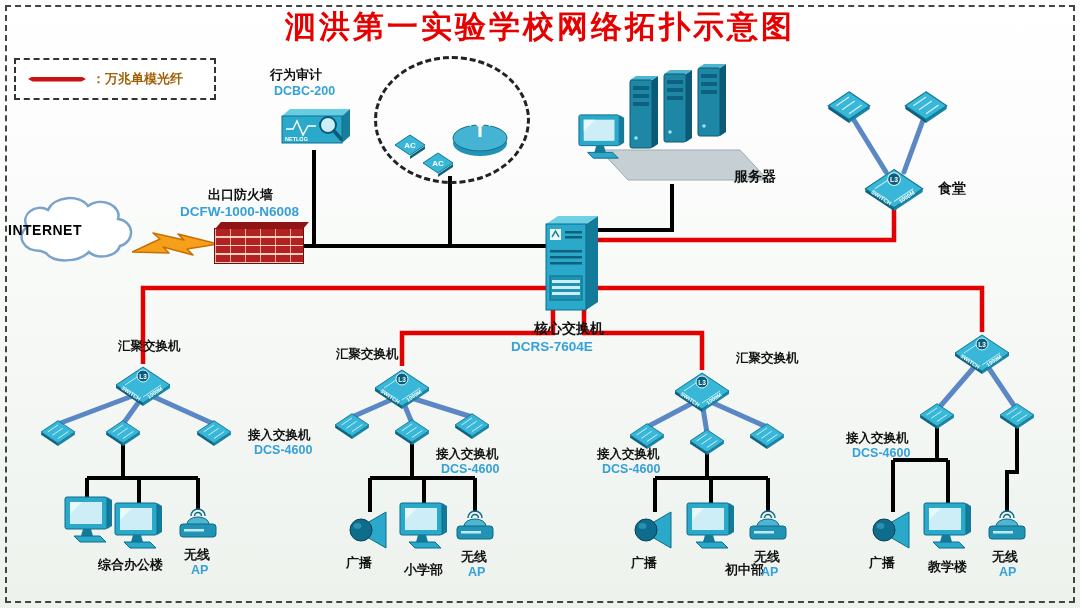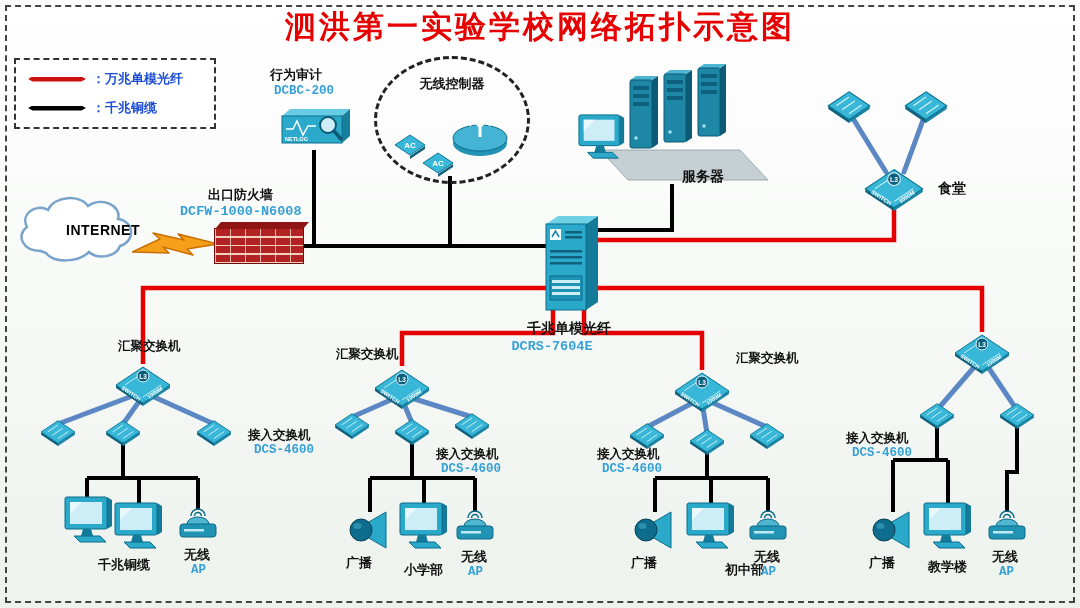--- a/index.html
+++ b/index.html
@@ -8,32 +8,32 @@
     background:linear-gradient(180deg,#ffffff 0%,#f8faf8 45%,#edf2ed 100%);}
   .frame{position:absolute;inset:5px;border:2px dashed #444;pointer-events:none;z-index:9;}
   .title{position:absolute;top:6px;left:0;right:0;margin:0;text-align:center;
     font-size:31px;font-weight:bold;color:#e60000;letter-spacing:3px;z-index:5;}
   .wires{position:absolute;left:0;top:0;z-index:1;}
   .node{position:absolute;z-index:3;}
   .icon{display:block;width:100%;height:100%;}
   .lbl{position:absolute;font-size:13px;font-weight:bold;color:#111;white-space:nowrap;z-index:4;}
   .lbl.sm{font-size:12.5px;}
   .lbl.big{font-size:14px;}
-  .model{position:absolute;font-size:12.5px;font-weight:bold;color:#36a0d8;white-space:nowrap;z-index:4;font-family:Liberation Mono, monospace;}
+  .model{position:absolute;font-size:12.5px;font-weight:bold;color:#36a0d8;white-space:nowrap;z-index:4;}
   .legend{position:absolute;left:14px;top:58px;width:176px;padding:10px 10px 8px 12px;
     border:2px dashed #333;background:#fff;z-index:5;}
   .legend-row{display:flex;align-items:center;gap:6px;margin-bottom:11px;}
   .legend-row:last-child{margin-bottom:2px;}
   .legend-line{width:58px;height:5px;flex:0 0 auto;
     clip-path:polygon(0 50%,8% 0,92% 0,100% 50%,92% 100%,8% 100%);}
   .legend-line.red{background:#cc1111;}
   .legend-line.blue{background:#6d8fc0;}
   .legend-line.black{background:#000;}
-  .legend-label{font-size:13px;font-weight:bold;color:#1d4ed8;white-space:nowrap;}
-  .internet-text{position:absolute;left:0;top:34px;width:100%;text-align:right;
+  .legend-label{font-size:13px;font-weight:bold;color:#a16207;white-space:nowrap;}
+  .internet-text{position:absolute;left:0;top:34px;width:100%;text-align:left;
     font-size:14px;font-weight:bold;color:#000;letter-spacing:.5px;z-index:4;}
   .fw-device{position:absolute;left:214px;top:228px;width:88px;height:34px;z-index:3;
     background-color:#b32222;border:1px solid #6e0f0f;
     background-image:
       repeating-linear-gradient(0deg, rgba(246,216,198,.95) 0 1.4px, transparent 1.4px 8.5px),
       repeating-linear-gradient(90deg, rgba(246,216,198,.8) 0 1.4px, transparent 1.4px 15px);}
   .fw-device::before{content:"";position:absolute;left:3px;top:-7px;width:100%;height:7px;
     background:#8f1515;transform:skewX(-40deg);}
   .wlc{position:absolute;left:374px;top:56px;width:150px;height:122px;
     border:3px dashed #222;border-radius:50%;z-index:3;}
@@ -173,24 +173,20 @@
 
   <div class="frame"></div>
 
   <h1 class="title">泗洪第一实验学校网络拓扑示意图</h1>
 
   <div class="legend">
     <div class="legend-row">
       <span class="legend-line red"></span>
       <span class="legend-label">：万兆单模光纤</span>
     </div>
-    <div class="legend-row">
-      <span class="legend-line black"></span>
-      <span class="legend-label">：千兆铜缆</span>
-    </div>
   </div>
 
   <div class="node" style="left:8px;top:188px;width:132px;height:78px;">
     <svg class="icon" viewBox="0 0 132 78">
       <path d="M33,63 C14,63 8,47 19,39 C12,26 28,15 40,22 C46,8 72,6 80,18 C94,8 114,18 110,31 C126,33 128,53 112,58 C108,69 90,72 81,64 C70,75 45,75 38,65 Z" fill="#ffffff" stroke="#7aa3cc" stroke-width="2.5"></path>
     </svg>
     <div class="internet-text">INTERNET</div>
   </div>
 
   <svg class="node" style="left:132px;top:224px;z-index:2;" width="86" height="34">
@@ -209,21 +205,20 @@
       <polygon points="66,10 74,3 74,30 66,37" fill="#177e9c"></polygon>
       <rect x="6" y="10" width="60" height="27" fill="#2ba9ca" stroke="#0f6f8d"></rect>
       <polyline points="10,23 17,23 21,15 27,29 32,20 40,20" stroke="#fff" stroke-width="1.5" fill="none"></polyline>
       <circle cx="52" cy="19" r="8" fill="#cdeef6" stroke="#0a5a75" stroke-width="2"></circle>
       <line x1="58" y1="25" x2="65" y2="33" stroke="#0a5a75" stroke-width="3.5" stroke-linecap="round"></line>
       <text x="9" y="35" font-size="5.5" font-weight="bold" fill="#fff">NETLOG</text>
     </svg>
   </div>
 
   <div class="wlc">
-    <div class="wlc-label">无线控制器</div>
     <svg style="position:absolute;left:72px;top:52px;" width="64" height="50">
       <ellipse cx="31" cy="32" rx="27" ry="13" fill="#2193b4"></ellipse>
       <ellipse cx="31" cy="27" rx="27" ry="13" fill="#45b4d4" stroke="#0f6f8d"></ellipse>
       <circle cx="31" cy="12" r="4" fill="#fff"></circle>
       <rect x="29.5" y="15" width="3" height="11" fill="#fff"></rect>
       <path d="M22,15 Q16,9 21,3" stroke="#fff" stroke-width="1.5" fill="none"></path>
       <path d="M40,15 Q46,9 41,3" stroke="#fff" stroke-width="1.5" fill="none"></path>
     </svg>
     <svg style="position:absolute;left:16px;top:74px;" width="34" height="26">
       <polygon points="17,23 32,13 32,16 17,26" fill="#10607c"></polygon>
@@ -239,21 +234,21 @@
 
   <div class="node" style="left:572px;top:54px;width:200px;height:132px;">
     <svg class="icon" viewBox="0 0 200 132">
       <polygon points="28,96 168,96 196,126 56,126" fill="#c6d0d4" stroke="#9fabb0"></polygon>
       <use href="#icon-server" x="54" y="18" width="34" height="80"></use>
       <use href="#icon-server" x="88" y="12" width="34" height="80"></use>
       <use href="#icon-server" x="122" y="6" width="34" height="80"></use>
       <use href="#icon-pc" x="4" y="58" width="52" height="50"></use>
     </svg>
   </div>
-  <div class="lbl big" style="left:682px;top:168px;">服务器</div>
+  <div class="lbl big" style="left:734px;top:168px;">服务器</div>
 
   <div class="node" style="left:826px;top:86px;width:46px;height:37px;">
     <svg class="icon">
         <use href="#icon-switch-sm" width="46" height="37"></use>
       </svg>
   </div>
   <div class="node" style="left:903px;top:86px;width:46px;height:37px;">
     <svg class="icon">
         <use href="#icon-switch-sm" width="46" height="37"></use>
       </svg>
@@ -263,21 +258,21 @@
         <use href="#icon-switch" width="64" height="51"></use>
       </svg>
   </div>
   <div class="lbl big" style="left:938px;top:180px;">食堂</div>
 
   <div class="node" style="left:534px;top:206px;width:70px;height:110px;">
     <svg class="icon">
         <use href="#icon-core" width="70" height="110"></use>
       </svg>
   </div>
-  <div class="lbl big" style="left:515px;top:320px;width:108px;text-align:center;">千兆单模光纤</div>
+  <div class="lbl big" style="left:515px;top:320px;width:108px;text-align:center;">核心交换机</div>
   <div class="model" style="left:498px;top:339px;width:108px;text-align:center;font-size:13.5px;">DCRS-7604E</div>
 
   <div class="lbl sm" style="left:118px;top:338px;">汇聚交换机</div>
   <div class="node" style="left:113px;top:358px;width:60px;height:48px;">
     <svg class="icon">
         <use href="#icon-switch" width="60" height="48"></use>
       </svg>
   </div>
   <div class="lbl sm" style="left:336px;top:346px;">汇聚交换机</div>
   <div class="node" style="left:372px;top:361px;width:60px;height:48px;">
@@ -367,21 +362,21 @@
   <div class="node" style="left:62px;top:494px;width:54px;height:52px;">
     <svg class="icon">
         <use href="#icon-pc" width="54" height="52"></use>
       </svg>
   </div>
   <div class="node" style="left:112px;top:500px;width:54px;height:52px;">
     <svg class="icon">
         <use href="#icon-pc" width="54" height="52"></use>
       </svg>
   </div>
-  <div class="lbl" style="left:98px;top:556px;">千兆铜缆</div>
+  <div class="lbl" style="left:98px;top:556px;">综合办公楼</div>
   <div class="node" style="left:176px;top:507px;width:44px;height:36px;">
     <svg class="icon">
         <use href="#icon-ap" width="44" height="36"></use>
       </svg>
   </div>
   <div class="lbl" style="left:184px;top:546px;">无线</div>
   <div class="model" style="left:191px;top:563px;">AP</div>
 
   <div class="node" style="left:348px;top:508px;width:42px;height:44px;">
     <svg class="icon">

